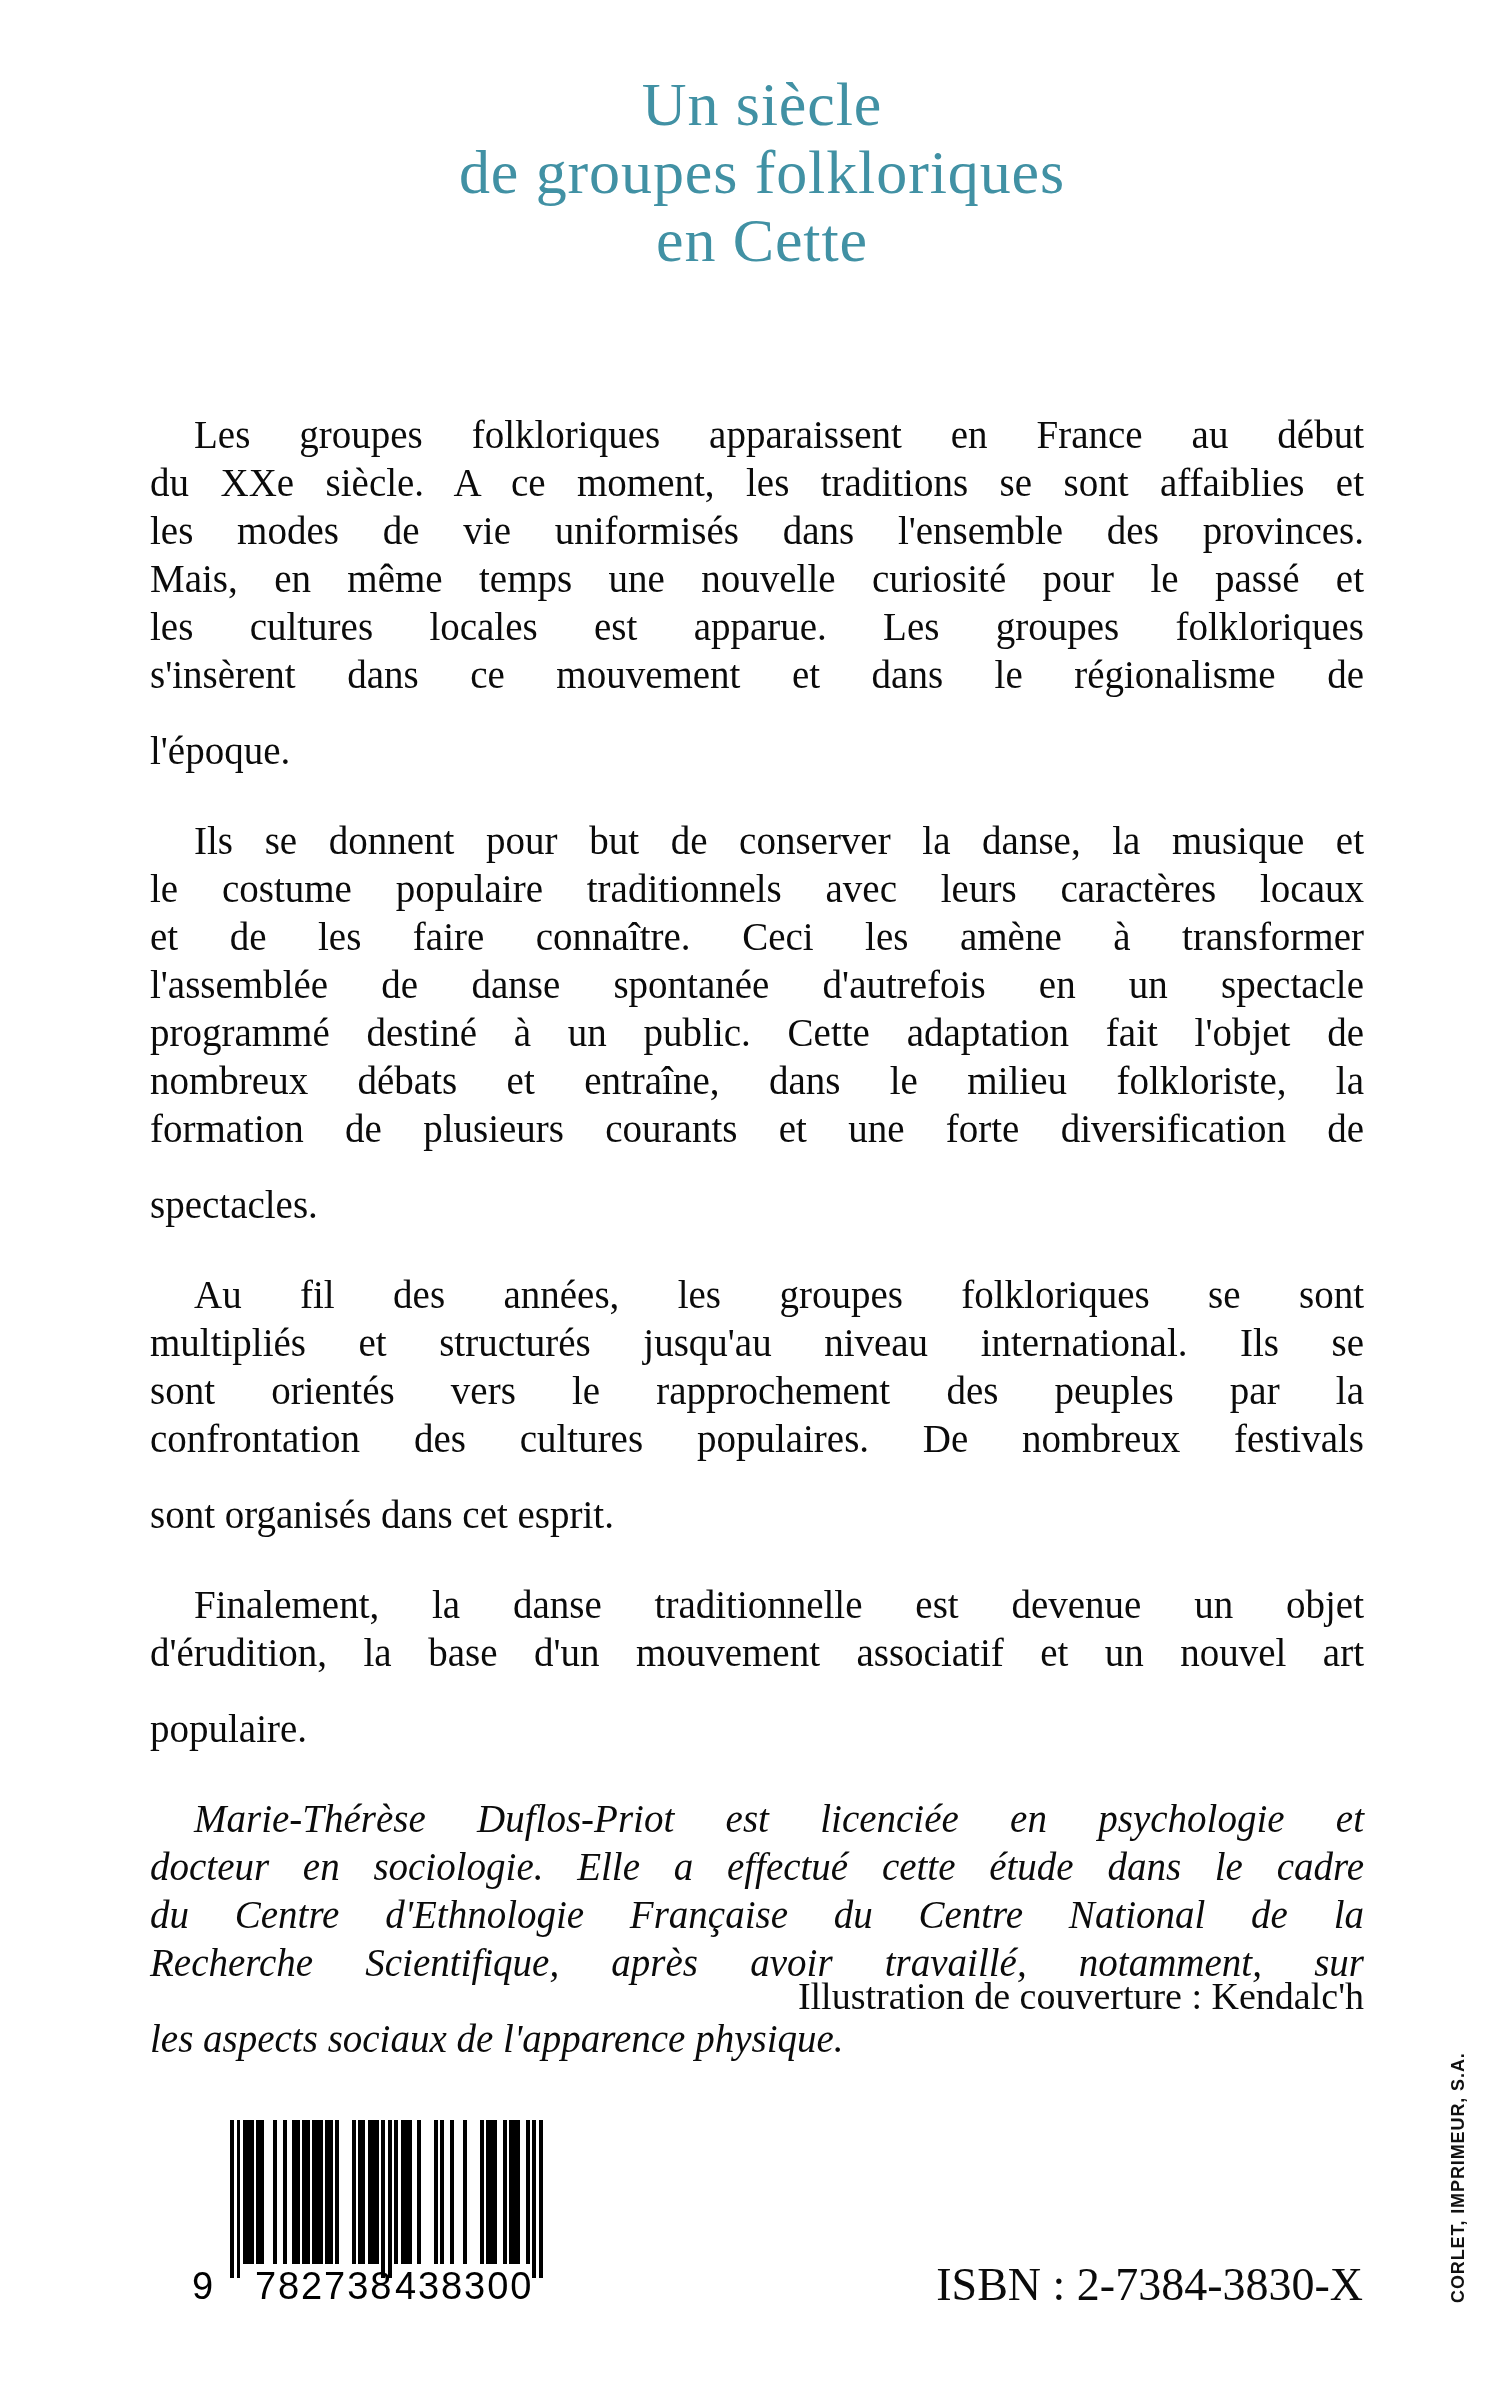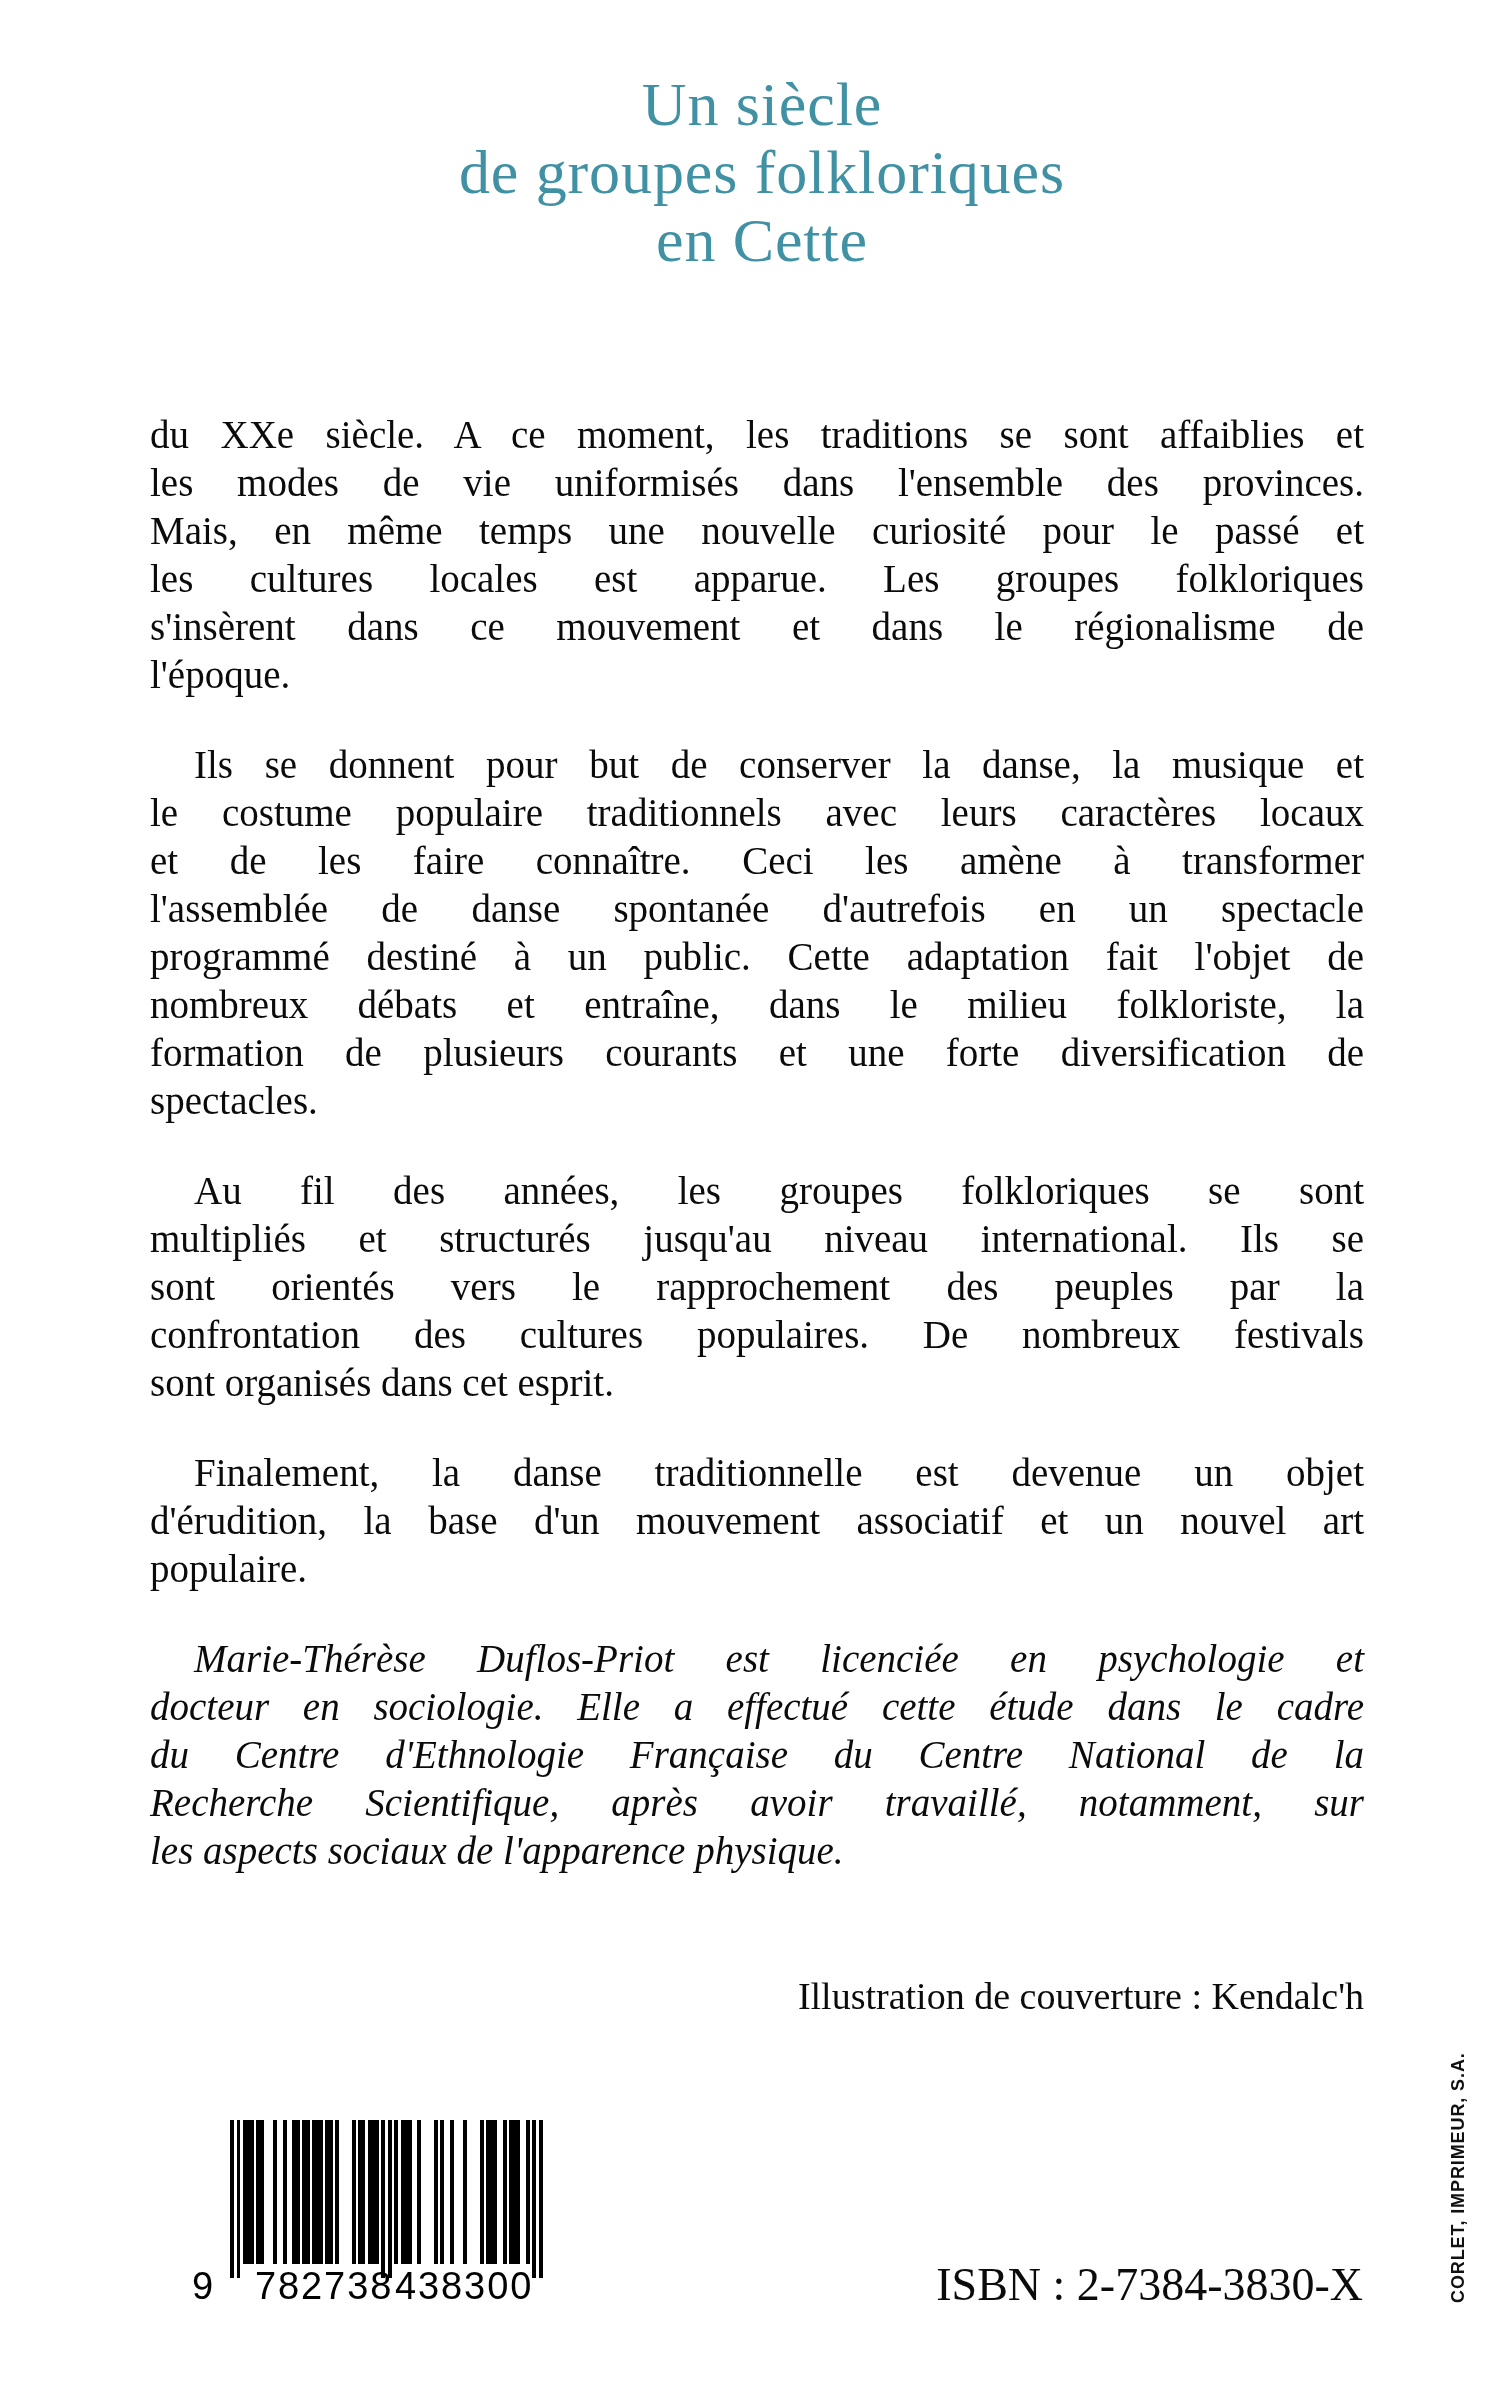--- a/index.html
+++ b/index.html
@@ -28,21 +28,21 @@
     position: absolute;
     left: 150px;
     top: 411px;
     width: 1214px;
     font-size: 39px;
     line-height: 48px;
   }
   .para { margin: 0 0 42px 0; }
   .para.italic { font-style: italic; }
   .line { text-align: justify; text-align-last: justify; }
-  .line.last { text-align-last: left; }
+  .line.last { text-align-last: left; margin-top: 28px; }
   .line.first { text-indent: 44px; }
   .credit {
     position: absolute;
     top: 1974px;
     left: 150px;
     width: 1214px;
     text-align: right;
     font-size: 38px;
   }
   .barcode {
@@ -100,20 +100,21 @@
 <div class="page">
 
   <div class="title" style="color: rgb(65, 145, 164);">
     <div>Un siècle</div>
     <div>de groupes folkloriques</div>
     <div>en Cette</div>
   </div>
 
   <div class="body-text">
       <div class="para">
+        <div class="line first">Les groupes folkloriques apparaissent en France au début</div>
         <div class="line">du XXe siècle. A ce moment, les traditions se sont affaiblies et</div>
         <div class="line">les modes de vie uniformisés dans l'ensemble des provinces.</div>
         <div class="line">Mais, en même temps une nouvelle curiosité pour le passé et</div>
         <div class="line">les cultures locales est apparue. Les groupes folkloriques</div>
         <div class="line">s'insèrent dans ce mouvement et dans le régionalisme de</div>
         <div class="line last">l'époque.</div>
       </div>
       <div class="para">
         <div class="line first">Ils se donnent pour but de conserver la danse, la musique et</div>
         <div class="line">le costume populaire traditionnels avec leurs caractères locaux</div>

